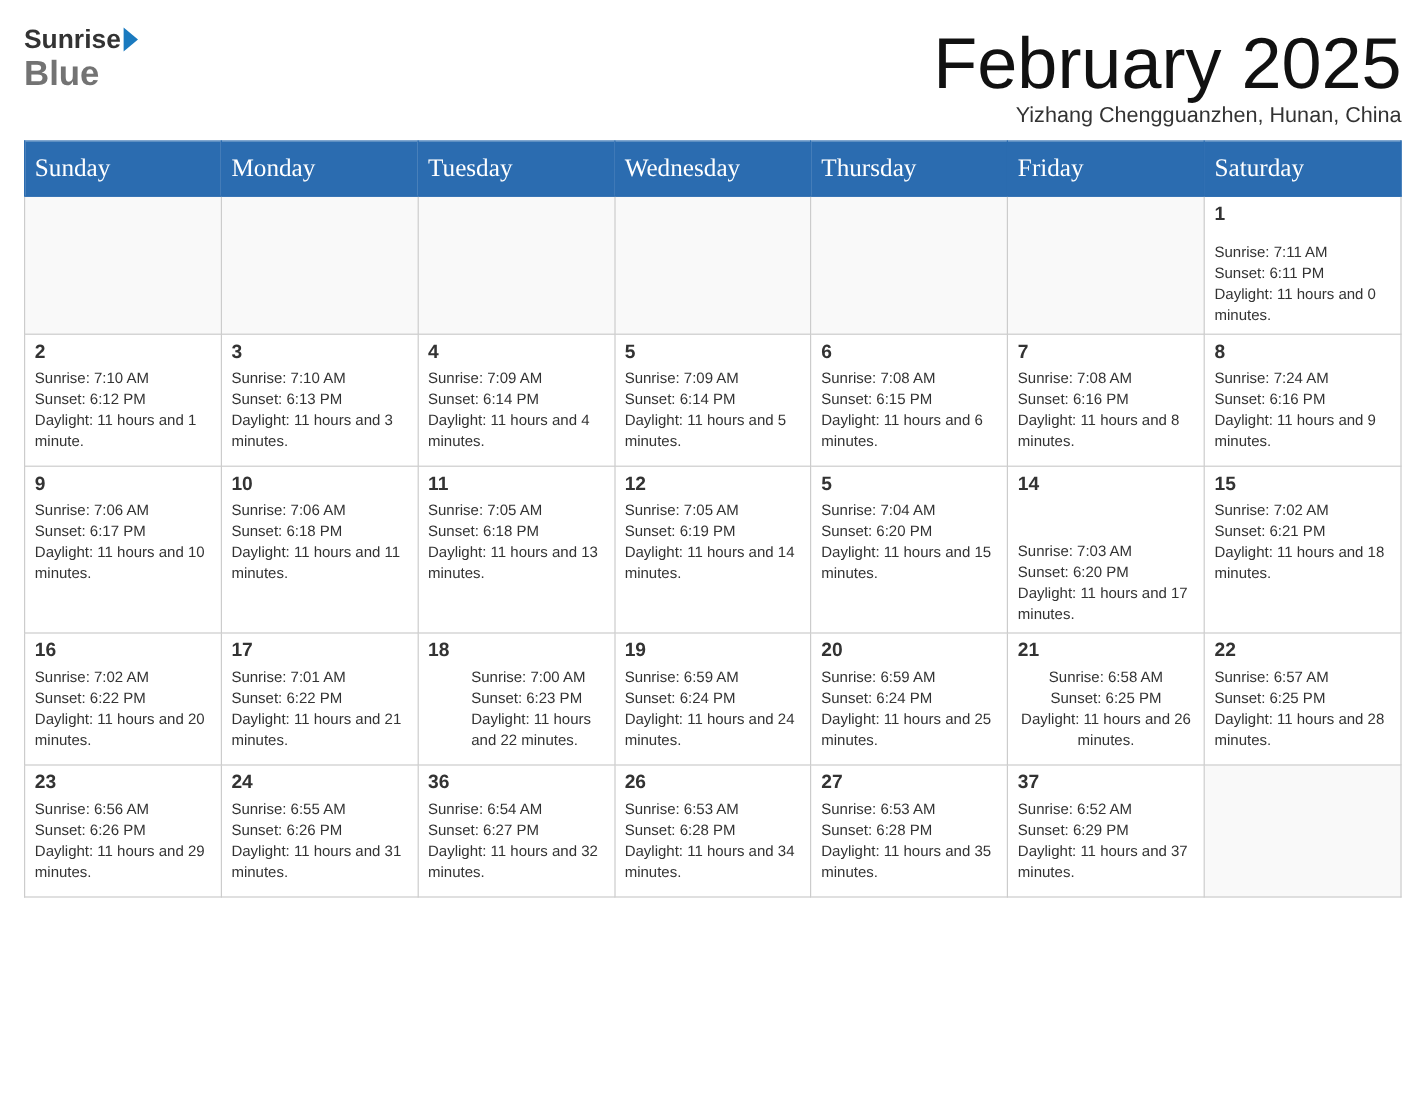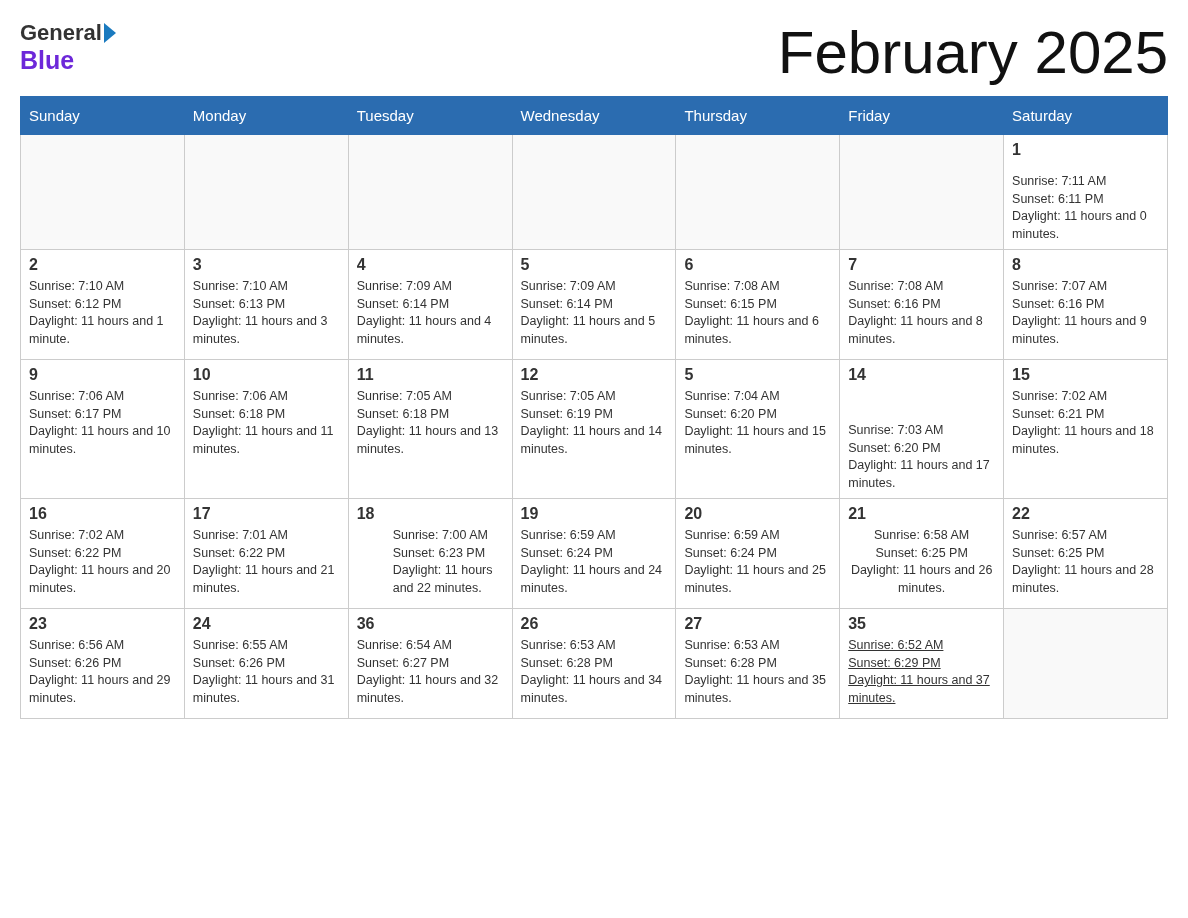--- a/index.html
+++ b/index.html
@@ -36,23 +36,23 @@
     }
     .logo-arrow {
       width: 0;
       height: 0;
       border-left: 12px solid #1a7abf;
       border-top: 10px solid transparent;
       border-bottom: 10px solid transparent;
       margin-left: 2px;
     }
     .logo-blue {
-      font-size: 25px;
+      font-size: 29px;
       font-weight: bold;
-      color: #6d28d9;
+      color: #737373;
     }
     .title-section {
       text-align: right;
     }
     .month-title {
       font-size: 60px;
       font-weight: normal;
       color: #111;
       line-height: 1.1;
     }
@@ -61,25 +61,26 @@
       color: #333;
     }
     .calendar {
       width: 100%;
       border-collapse: collapse;
       margin-top: 5px;
     }
     .calendar thead tr th {
       background-color: #2b6cb0;
       color: #fff;
-      font-size: 15px;
+      font-size: 21px;
       font-weight: normal;
       padding: 10px 8px;
       text-align: left;
       border: 1px solid #2b6cb0;
+      font-family: Liberation Serif, serif;
     }
     .calendar tbody tr td {
       vertical-align: top;
       border: 1px solid #ccc;
       padding: 6px 8px;
       width: 14.28%;
       font-size: 13px;
       color: #333;
       min-height: 100px;
       height: 110px;
@@ -101,29 +102,30 @@
     .row-separator td {
       border-top: 2px solid #2b6cb0;
     }
   </style>
 </head>
 <body>
 
 <div class="header">
   <div class="logo">
     <div class="logo-text">
-      <span class="logo-general">General</span>
+      <span class="logo-general">Sunrise</span>
       <div class="logo-blue-part">
         <div class="logo-arrow"></div>
       </div>
     </div>
     <span class="logo-blue">Blue</span>
   </div>
   <div class="title-section">
     <div class="month-title">February 2025</div>
+    <div class="location">Yizhang Chengguanzhen, Hunan, China</div>
   </div>
 </div>
 
 <table class="calendar">
   <thead>
     <tr>
     <th>Sunday</th>
         <th>Monday</th>
         <th>Tuesday</th>
         <th>Wednesday</th>
@@ -179,21 +181,21 @@
 Daylight: 11 hours and 6 minutes.</div>
         </td>
         <td>
           <span class="day-number">7</span>
           <div class="day-info" style="white-space: pre-line;">Sunrise: 7:08 AM
 Sunset: 6:16 PM
 Daylight: 11 hours and 8 minutes.</div>
         </td>
         <td>
           <span class="day-number">8</span>
-          <div class="day-info" style="white-space: pre-line;">Sunrise: 7:07 AM
+          <div class="day-info" style="white-space: pre-line;">Sunrise: 7:24 AM
 Sunset: 6:16 PM
 Daylight: 11 hours and 9 minutes.</div>
         </td>
       </tr>
       <tr class="row-separator">
         <td>
           <span class="day-number">9</span>
           <div class="day-info" style="white-space: pre-line;">Sunrise: 7:06 AM
 Sunset: 6:17 PM
 Daylight: 11 hours and 10 minutes.</div>
@@ -304,21 +306,21 @@
 Sunset: 6:28 PM
 Daylight: 11 hours and 34 minutes.</div>
         </td>
         <td>
           <span class="day-number">27</span>
           <div class="day-info" style="white-space: pre-line;">Sunrise: 6:53 AM
 Sunset: 6:28 PM
 Daylight: 11 hours and 35 minutes.</div>
         </td>
         <td>
-          <span class="day-number">35</span>
-          <div class="day-info" style="white-space: pre-line; text-decoration: underline;">Sunrise: 6:52 AM
+          <span class="day-number">37</span>
+          <div class="day-info" style="white-space: pre-line;">Sunrise: 6:52 AM
 Sunset: 6:29 PM
 Daylight: 11 hours and 37 minutes.</div>
         </td>
         <td class="empty"></td>
       </tr>
     </tbody>
 </table>
 
 </body></html>

